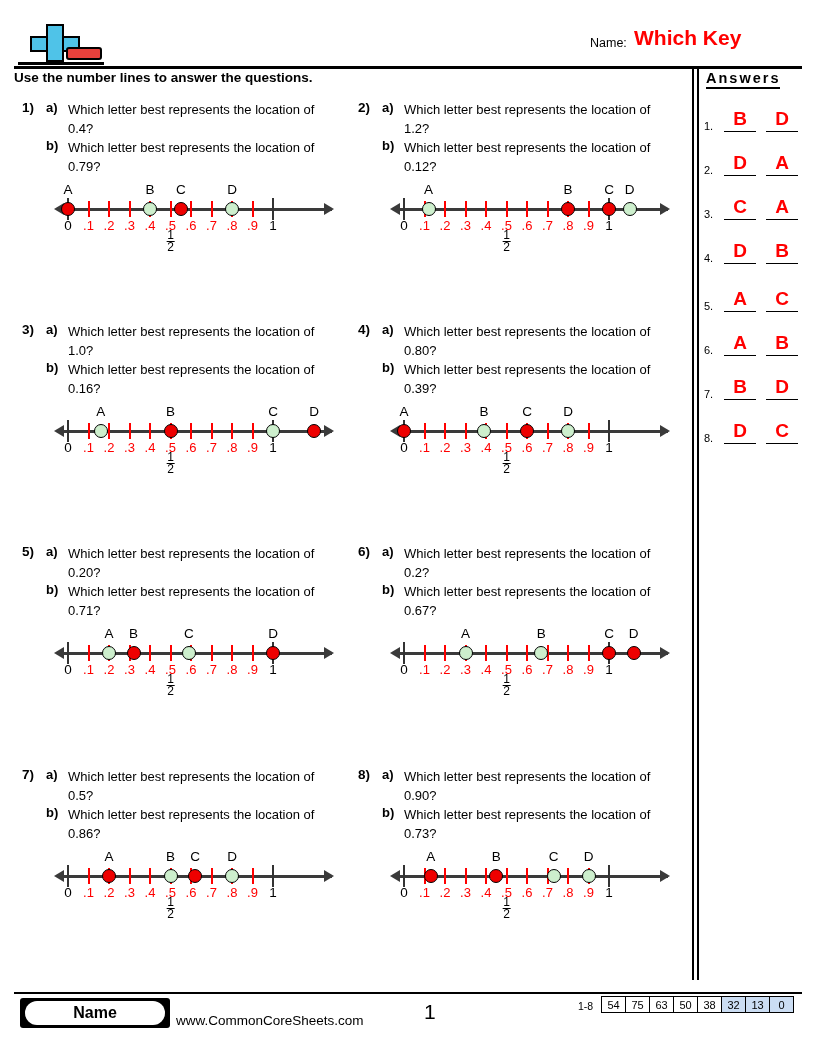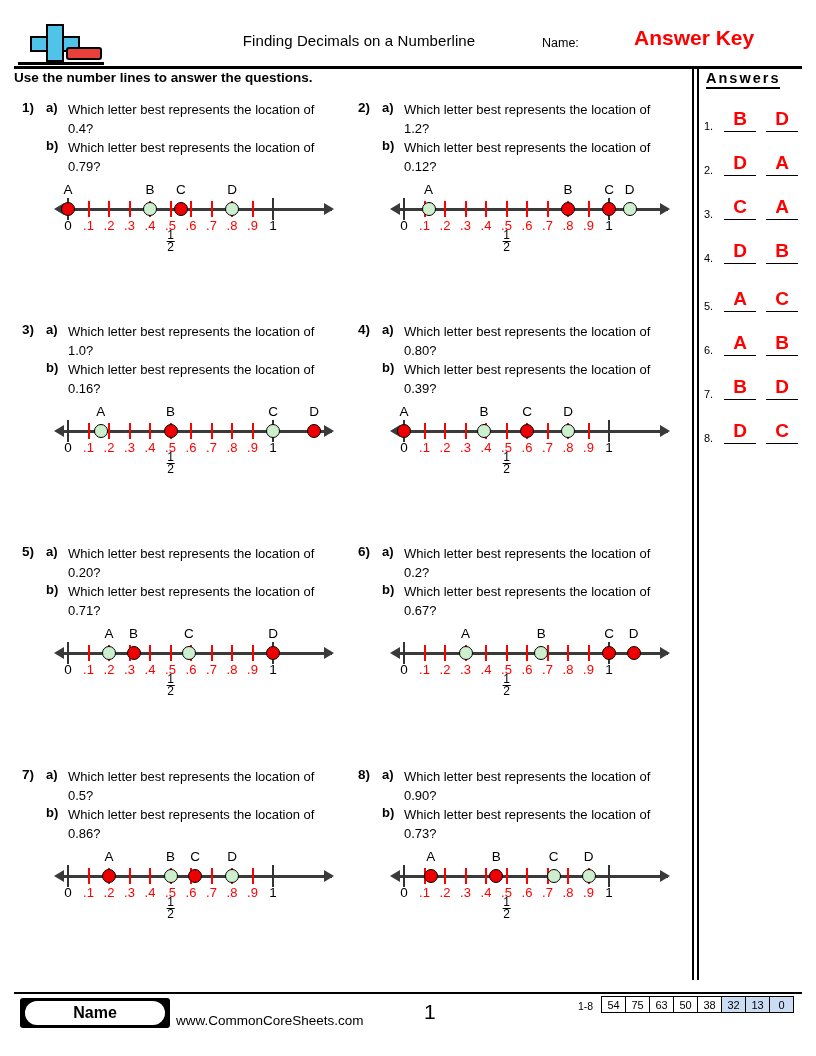--- a/index.html
+++ b/index.html
@@ -67,21 +67,21 @@
   .worksheet-title {
     position: absolute;
     left: 150px; top: 10px;
     width: 390px;
     text-align: center;
     font-size: 15px;
     letter-spacing: 0.1px;
   }
   .name-label {
     position: absolute;
-    left: 528px; top: 14px;
+    left: 576px; top: 14px;
     font-size: 12.5px;
   }
   .answer-key {
     position: absolute;
     left: 620px; top: 4px;
     font-size: 21px;
     font-weight: bold;
     color: #FF0000;
   }
 
@@ -317,23 +317,22 @@
 <body>
 
 <div class="header">
   <div class="logo">
     <div class="logo-plus-h"></div>
     <div class="logo-plus-v"></div>
     <div class="logo-plus-inner"></div>
     <div class="logo-minus"></div>
     <div class="logo-base"></div>
   </div>
-  <div class="worksheet-title">Finding Decimals on a Numberline</div>
   <div class="name-label">Name:</div>
-  <div class="answer-key">Answer Key</div>
+  <div class="answer-key">Which Key</div>
 </div>
 <div class="rule-top"></div>
 <div class="instructions">Use the number lines to answer the questions.</div>
 
 <div class="ans-sep-a"></div>
 <div class="ans-sep-b"></div>
 <div class="answers-heading">Answers</div>
 <div id="answers-container">
     <div class="answer-row" style="top: 108px;">
       <div class="answer-num">1.</div>

